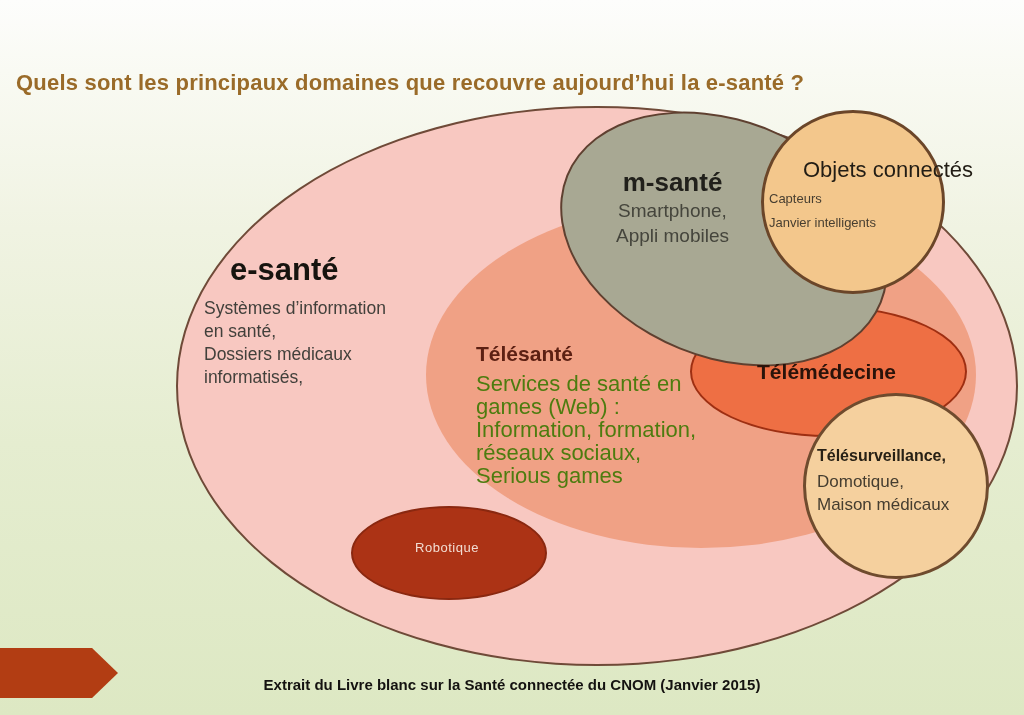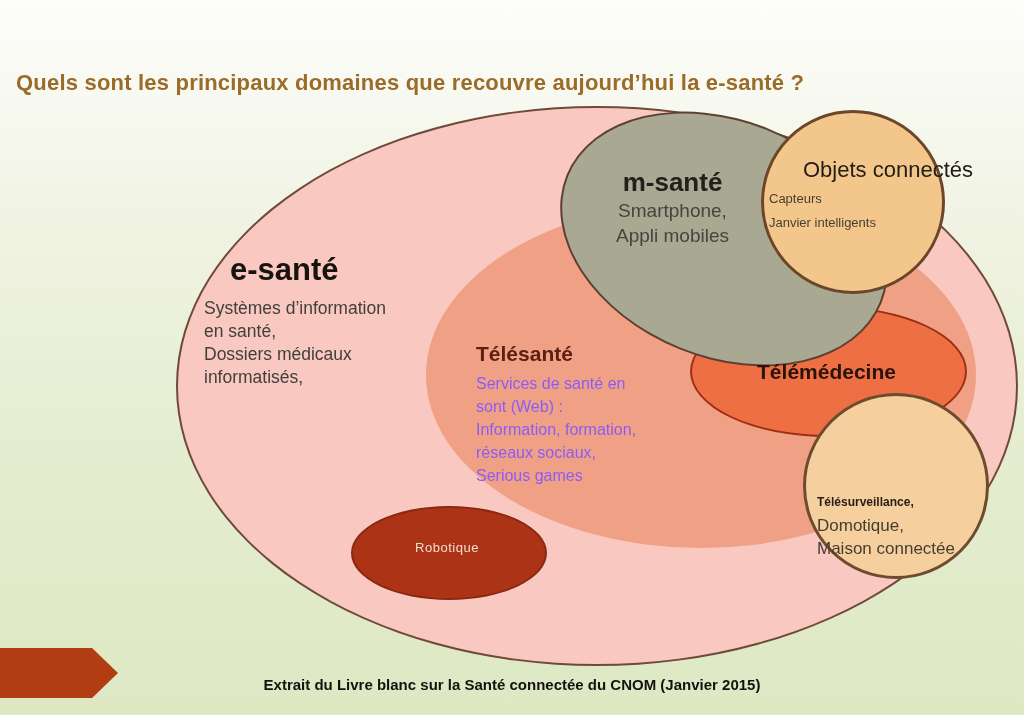--- a/index.html
+++ b/index.html
@@ -23,30 +23,30 @@
   .msante-ellipse{left:554px;top:120px;width:336px;height:234px;background:#a8a893;border:2px solid #5f4030;transform:rotate(22deg);z-index:4;}
   .objets-circle{left:761px;top:110px;width:178px;height:178px;background:#f3c78c;border:3px solid #6b4629;z-index:5;}
   .telesurv-circle{left:803px;top:393px;width:180px;height:180px;background:#f5d09e;border:3px solid #6f4b2e;z-index:5;}
   .robotique-ellipse{left:351px;top:506px;width:192px;height:90px;background:#ac3315;border:2px solid #8a2810;z-index:4;}
 
   
   .txt{position:absolute;z-index:10;}
   .esante-heading{left:230px;top:252px;font-size:31px;font-weight:bold;color:#17140f;}
   .esante-body{left:204px;top:297px;font-size:17.5px;line-height:23px;color:#42403b;}
   .telesante-heading{left:476px;top:342px;font-size:21px;font-weight:bold;color:#5c2013;}
-  .telesante-body{left:476px;top:372px;font-size:16px;line-height:23px;color:#8b5cf6;}
+  .telesante-body{left:476px;top:372px;font-size:22px;line-height:23px;color:#4d7c0f;}
   .msante-block{left:564px;top:167px;width:217px;text-align:center;}
   .msante-heading{font-size:26px;font-weight:bold;color:#21201b;}
   .msante-body{font-size:19px;line-height:25px;color:#45453c;}
   .objets-block{left:769px;top:157px;}
   .objets-heading{font-size:22px;font-weight:normal;color:#221d15;margin-bottom:4px;margin-left:34px;}
   .objets-body{font-size:13px;line-height:24px;color:#473e30;}
   .telemedecine-label{left:690px;top:360px;width:273px;text-align:center;font-size:21px;font-weight:bold;color:#2a130a;}
   .telesurv-block{left:817px;top:447px;}
-  .telesurv-heading{font-size:12px;font-weight:bold;color:#272015;margin-bottom:5px;margin-top:48px;}
+  .telesurv-heading{font-size:16px;font-weight:bold;color:#272015;margin-bottom:5px;}
   .telesurv-body{font-size:17px;line-height:23px;color:#453d30;}
   .robotique-label{left:351px;top:540px;width:192px;text-align:center;font-size:13px;color:#f2ddd2;letter-spacing:.5px;z-index:10;}
 
   .caption{
     position:absolute;left:0;top:676px;width:1204px;text-align:center;
     left:0;width:1024px;font-size:15px;font-weight:bold;color:#141210;z-index:10;
   }
   .arrow{
     position:absolute;left:0;top:648px;width:118px;height:50px;background:#b23d13;
     clip-path:polygon(0 0,78% 0,100% 50%,78% 100%,0 100%);z-index:6;
@@ -71,21 +71,21 @@
   <div class="txt esante-body">
     <div>Systèmes d’information</div>
     <div>en santé,</div>
     <div>Dossiers médicaux</div>
     <div>informatisés,</div>
   </div>
 
   <div class="txt telesante-heading">Télésanté</div>
   <div class="txt telesante-body">
     <div>Services de santé en</div>
-    <div>sont (Web) :</div>
+    <div>games (Web) :</div>
     <div>Information, formation,</div>
     <div>réseaux sociaux,</div>
     <div>Serious games</div>
   </div>
 
   <div class="txt msante-block">
     <div class="msante-heading">m-santé</div>
     <div class="msante-body">
       <div>Smartphone,</div>
       <div>Appli mobiles</div>
@@ -99,21 +99,21 @@
       <div>Janvier intelligents</div>
     </div>
   </div>
 
   <div class="txt telemedecine-label">Télémédecine</div>
 
   <div class="txt telesurv-block">
     <div class="telesurv-heading">Télésurveillance,</div>
     <div class="telesurv-body">
       <div>Domotique,</div>
-      <div>Maison connectée</div>
+      <div>Maison médicaux</div>
     </div>
   </div>
 
   <div class="txt robotique-label">Robotique</div>
 
   <div class="arrow"></div>
   <div class="caption">Extrait du Livre blanc sur la Santé connectée du CNOM (Janvier 2015)</div>
 
 </div>
 

